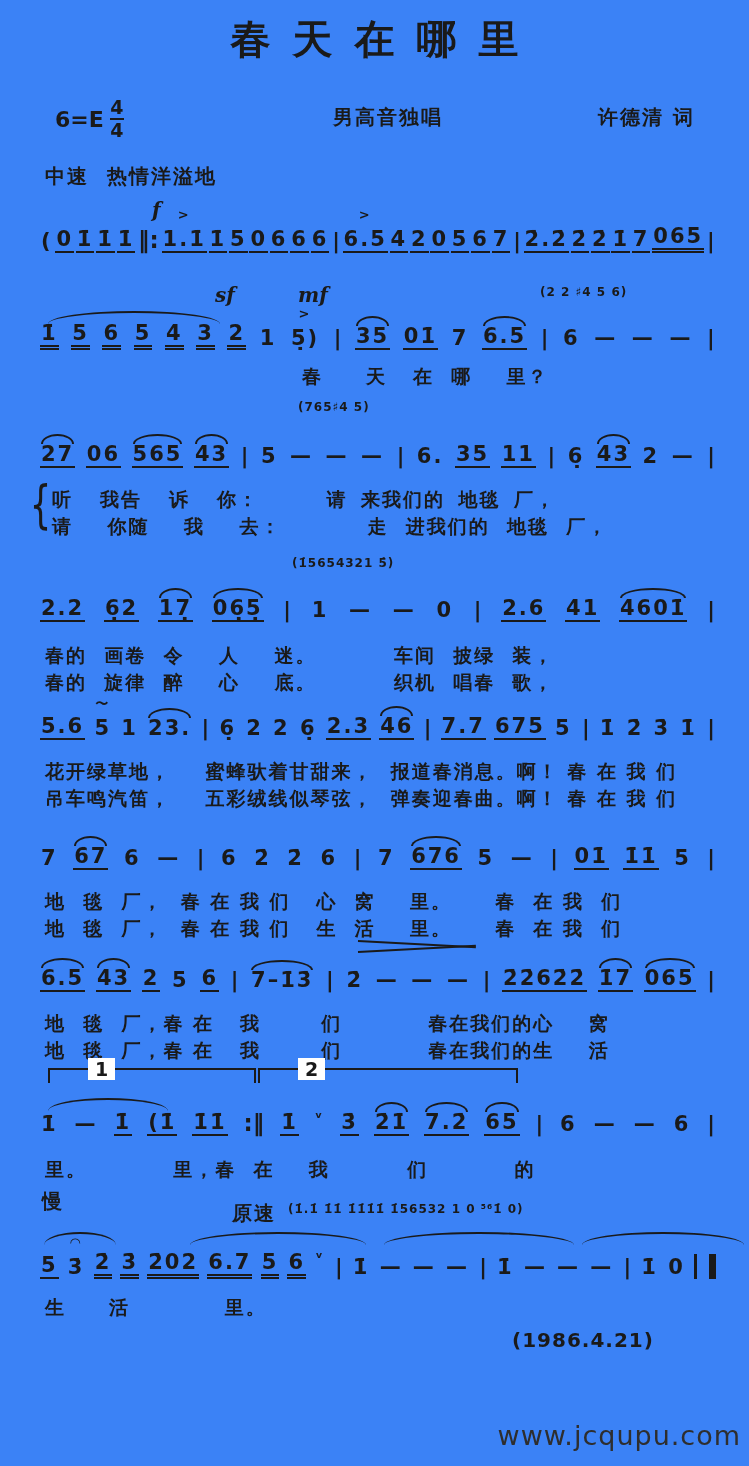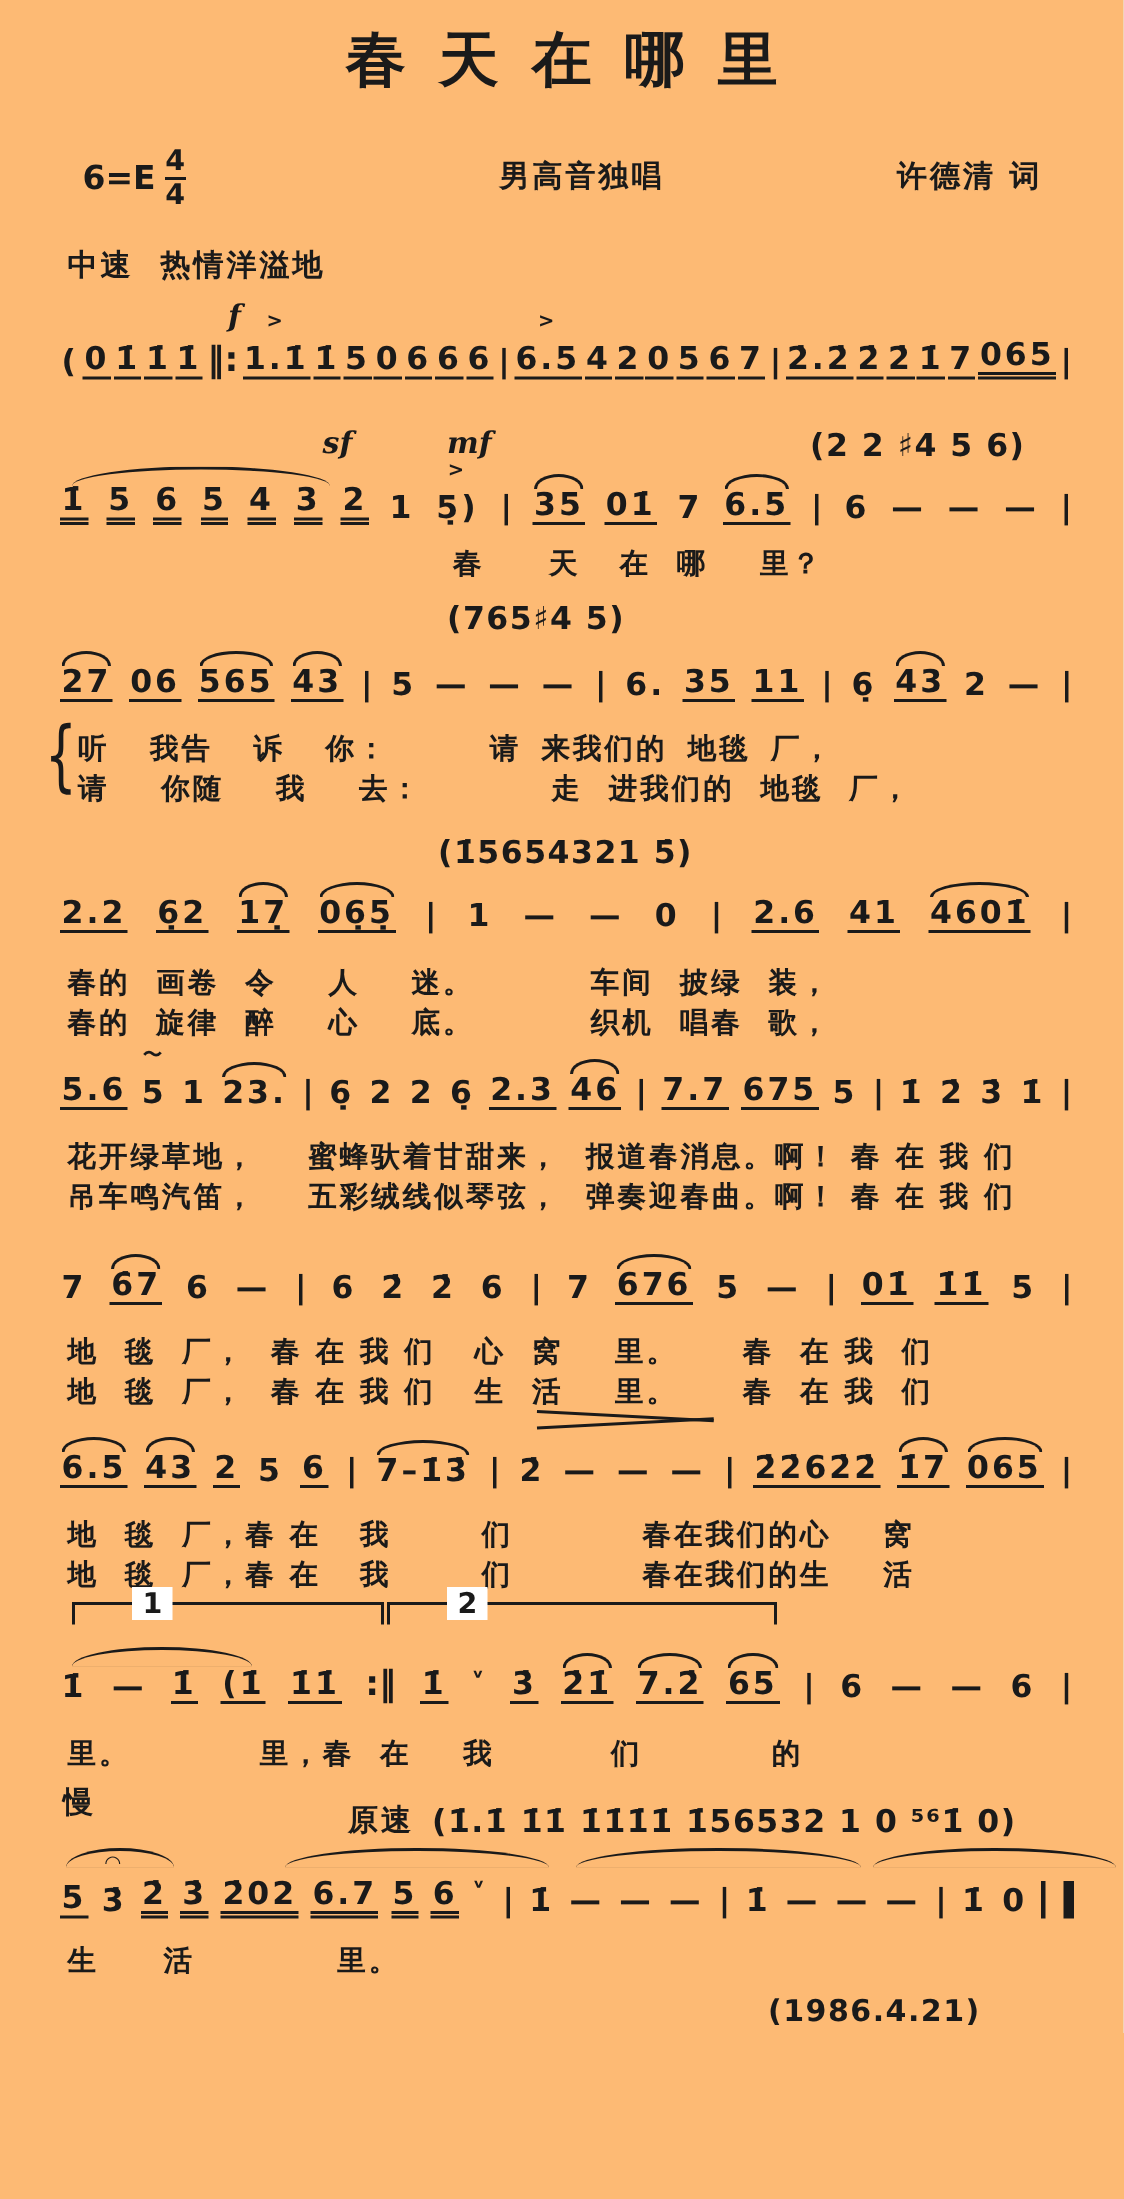--- a/index.html
+++ b/index.html
@@ -1,18 +1,18 @@
 <!DOCTYPE html>
 <html><head>
 <meta charset="utf-8">
 <style>
   html,body{margin:0;padding:0;background:#e8e8e8;}
   #sheet{
     position:relative;width:749px;height:1466px;margin:0 auto;
-    background:#fdba74;color:#1a1a1a;overflow:hidden;
+    background:#3b82f6;color:#1a1a1a;overflow:hidden;
     font-family:"DejaVu Sans",sans-serif;
   }
   
   .title{
     position:absolute;top:12px;left:0;width:100%;text-align:center;
     font-size:40px;font-weight:bold;letter-spacing:22px;text-indent:22px;
   }
   .meta-key{position:absolute;top:98px;left:55px;font-size:22px;font-weight:bold;display:flex;align-items:center;gap:6px;}
   .timesig{display:inline-flex;flex-direction:column;align-items:center;line-height:1;font-size:19px;font-weight:bold;}
   .timesig .ts-line{width:14px;border-top:2px solid #1a1a1a;margin:1px 0;}
@@ -39,21 +39,21 @@
   .tok .sup{
     position:absolute;top:-19px;left:50%;transform:translateX(-50%);
     font-style:normal;font-size:13px;font-weight:bold;
   }
   .tok.bar{font-weight:900;letter-spacing:0;}
   .tok.rep{font-weight:900;letter-spacing:0;font-size:23px;}
   .tok.breath{font-size:15px;align-self:flex-start;}
   .tok.final{width:10px;height:25px;border-left:3px solid #1a1a1a;border-right:7px solid #1a1a1a;}
   .ann{position:absolute;top:0;white-space:pre;}
   .ann.dyn{font-family:"DejaVu Serif",serif;font-style:italic;font-weight:bold;font-size:20px;}
-  .ann.paren{font-weight:bold;font-size:21px;letter-spacing:1px;}
+  .ann.paren{font-weight:bold;font-size:12px;letter-spacing:1px;}
   .ann.tempo2{font-weight:bold;font-size:20px;letter-spacing:2px;}
   .slur{
     position:absolute;height:11px;border-top:2px solid #1a1a1a;
     border-radius:50% 50% 0 0 / 100% 100% 0 0;
   }
   .volta{position:absolute;top:0;height:13px;border-top:2px solid #1a1a1a;border-left:2px solid #1a1a1a;border-right:2px solid #1a1a1a;}
   .volta span{position:absolute;left:38px;top:-12px;background:#fff;padding:0 7px;font-size:19px;font-weight:bold;}
   .hairpin{position:absolute;}
   .hairpin::before{content:"";position:absolute;left:0;right:0;top:2px;border-top:2px solid #1a1a1a;transform:rotate(3deg);transform-origin:left center;}
   .hairpin::after{content:"";position:absolute;left:0;right:0;top:13px;border-top:2px solid #1a1a1a;transform:rotate(-3deg);transform-origin:left center;}
@@ -76,20 +76,21 @@
       <span class="ts-line"></span>
       <span>4</span>
     </span>
   </div>
   <div class="meta-voice">男高音独唱</div>
   <div class="meta-credit">许德清 词</div>
 
   <div class="tempo-line"><span>中速</span><span>  </span><span>热情洋溢地</span></div>
 
   <div class="date">(1986.4.21)</div>
+  <div class="watermark">www.jcqupu.com</div>
 <div class="system" style="top: 198px;">
       <span class="ann dyn" style="left: 112px; top: 0px;">f</span>
       <div class="notes" style="top: 26px;">
         <span class="tok">(</span>
         <span class="tok u1">0</span>
         <span class="tok u1">1̇</span>
         <span class="tok u1">1̇</span>
         <span class="tok u1">1̇</span>
         <span class="tok rep">‖:</span>
         <span class="tok u1">1.1̇<i class="sup">&gt;</i></span>

